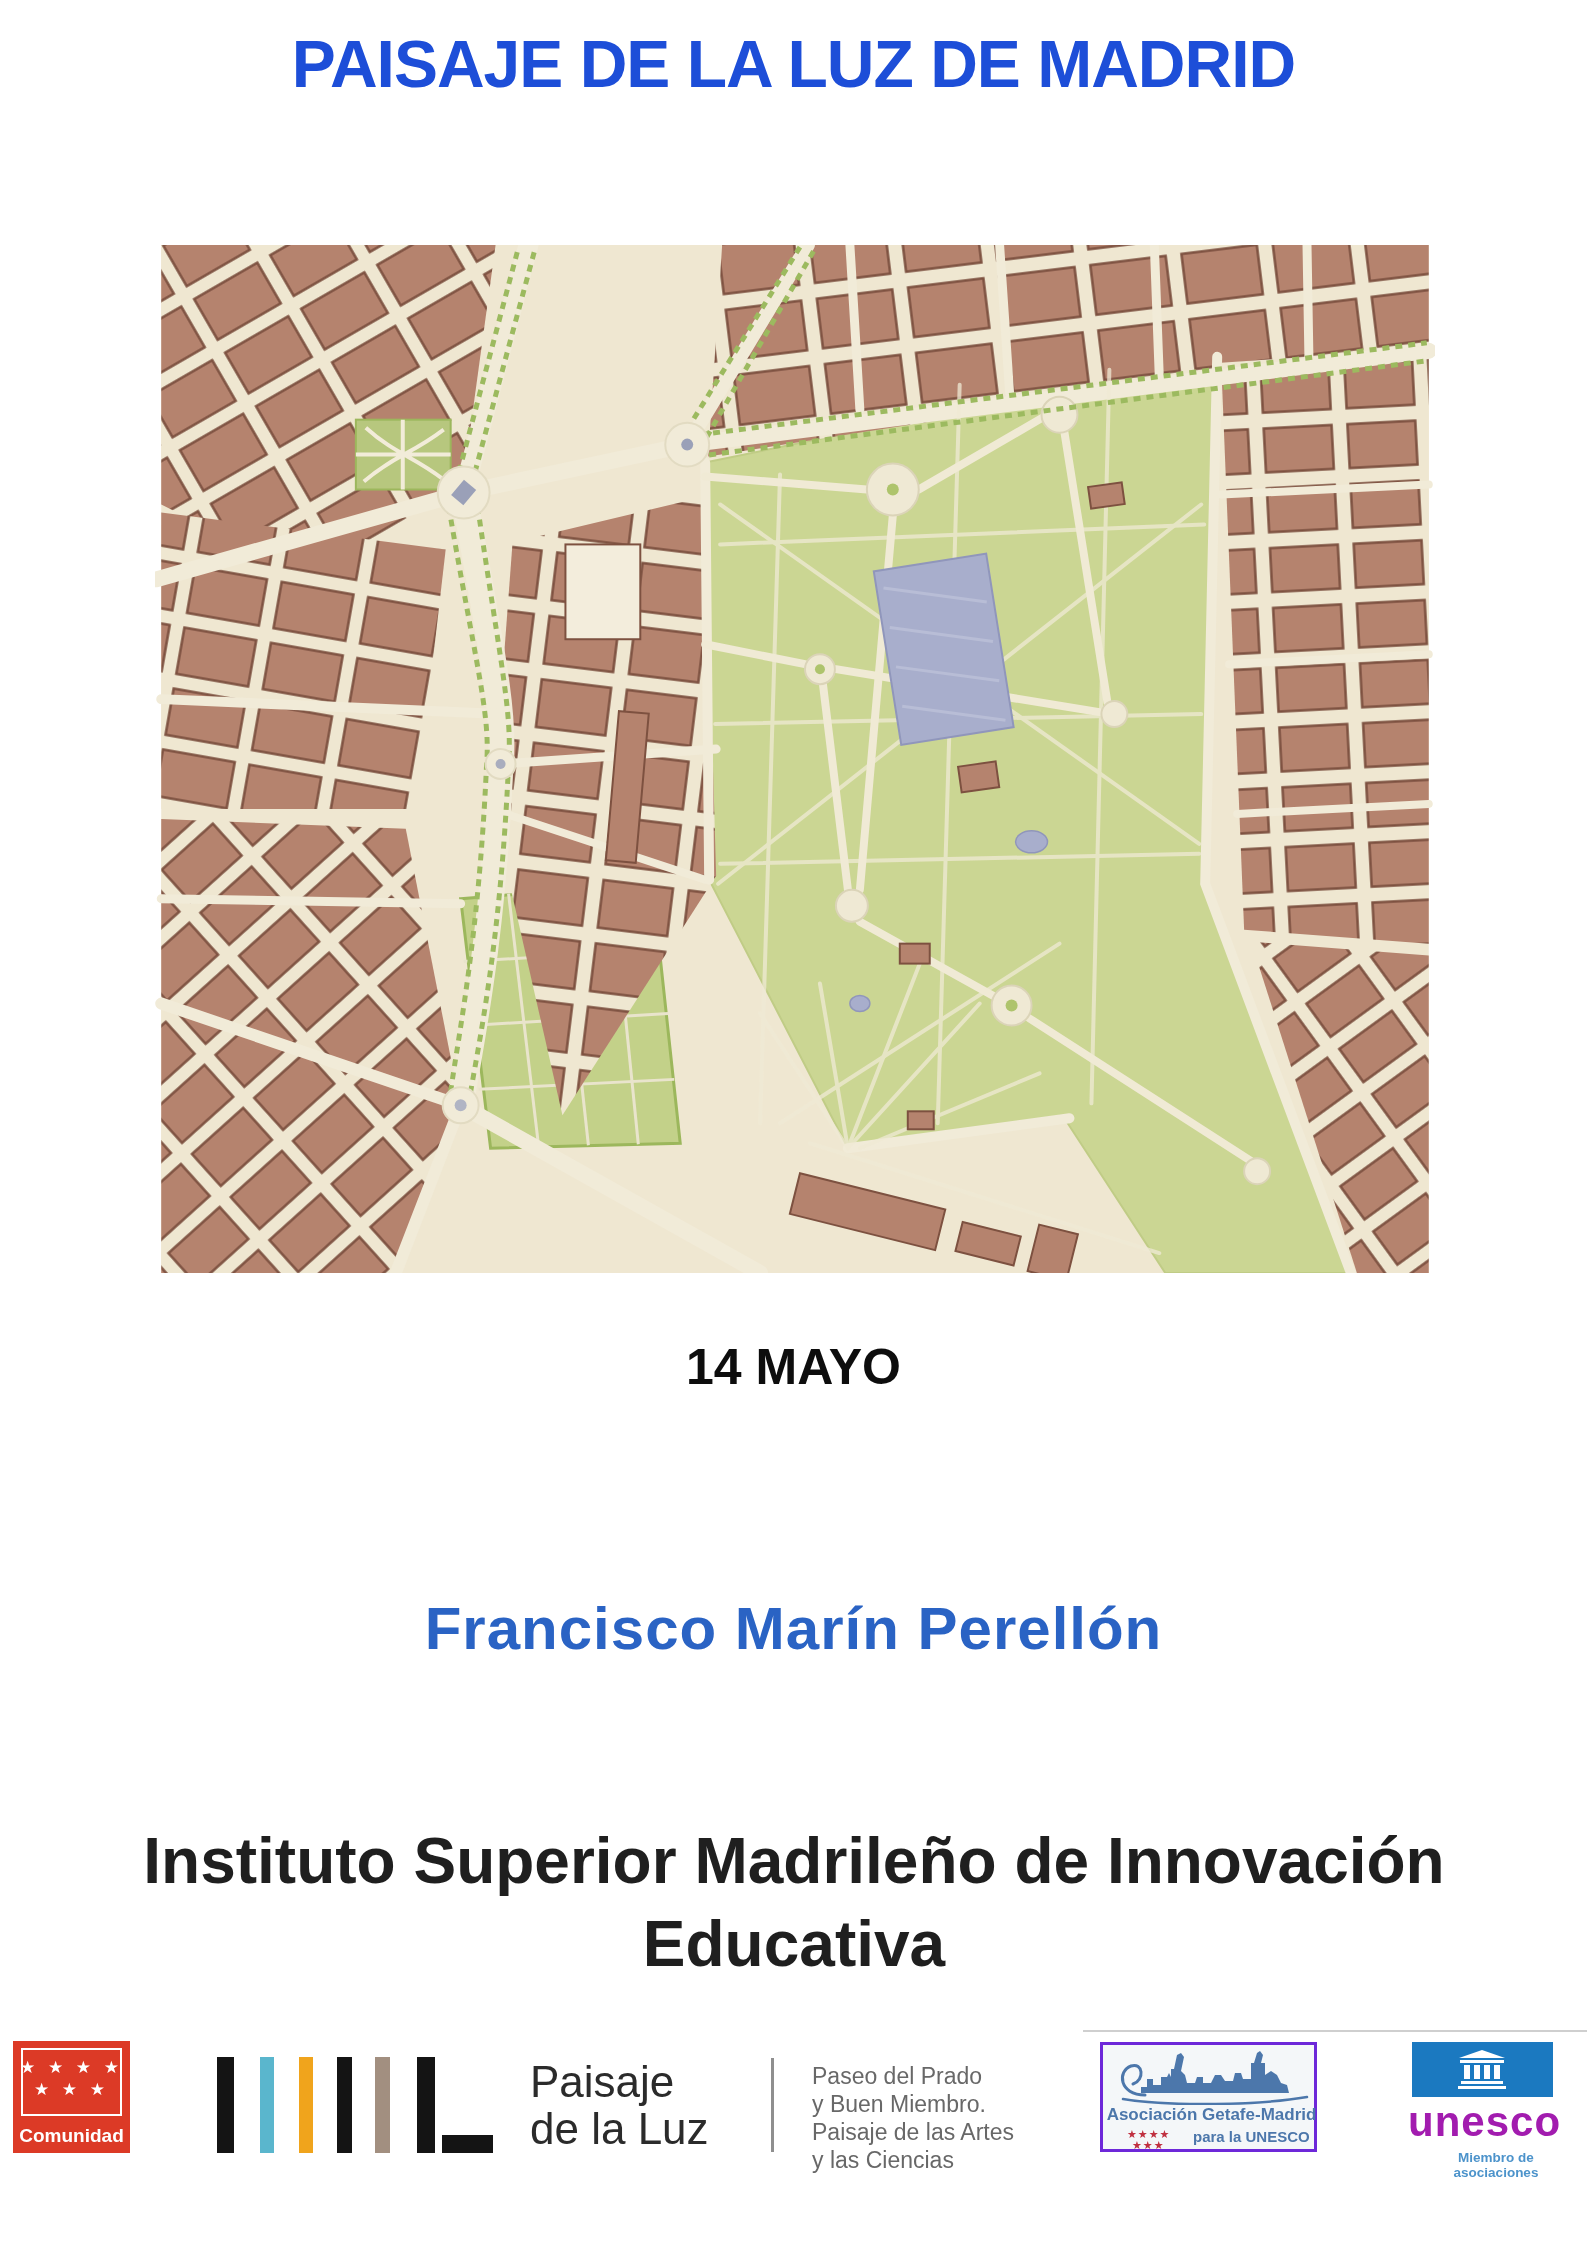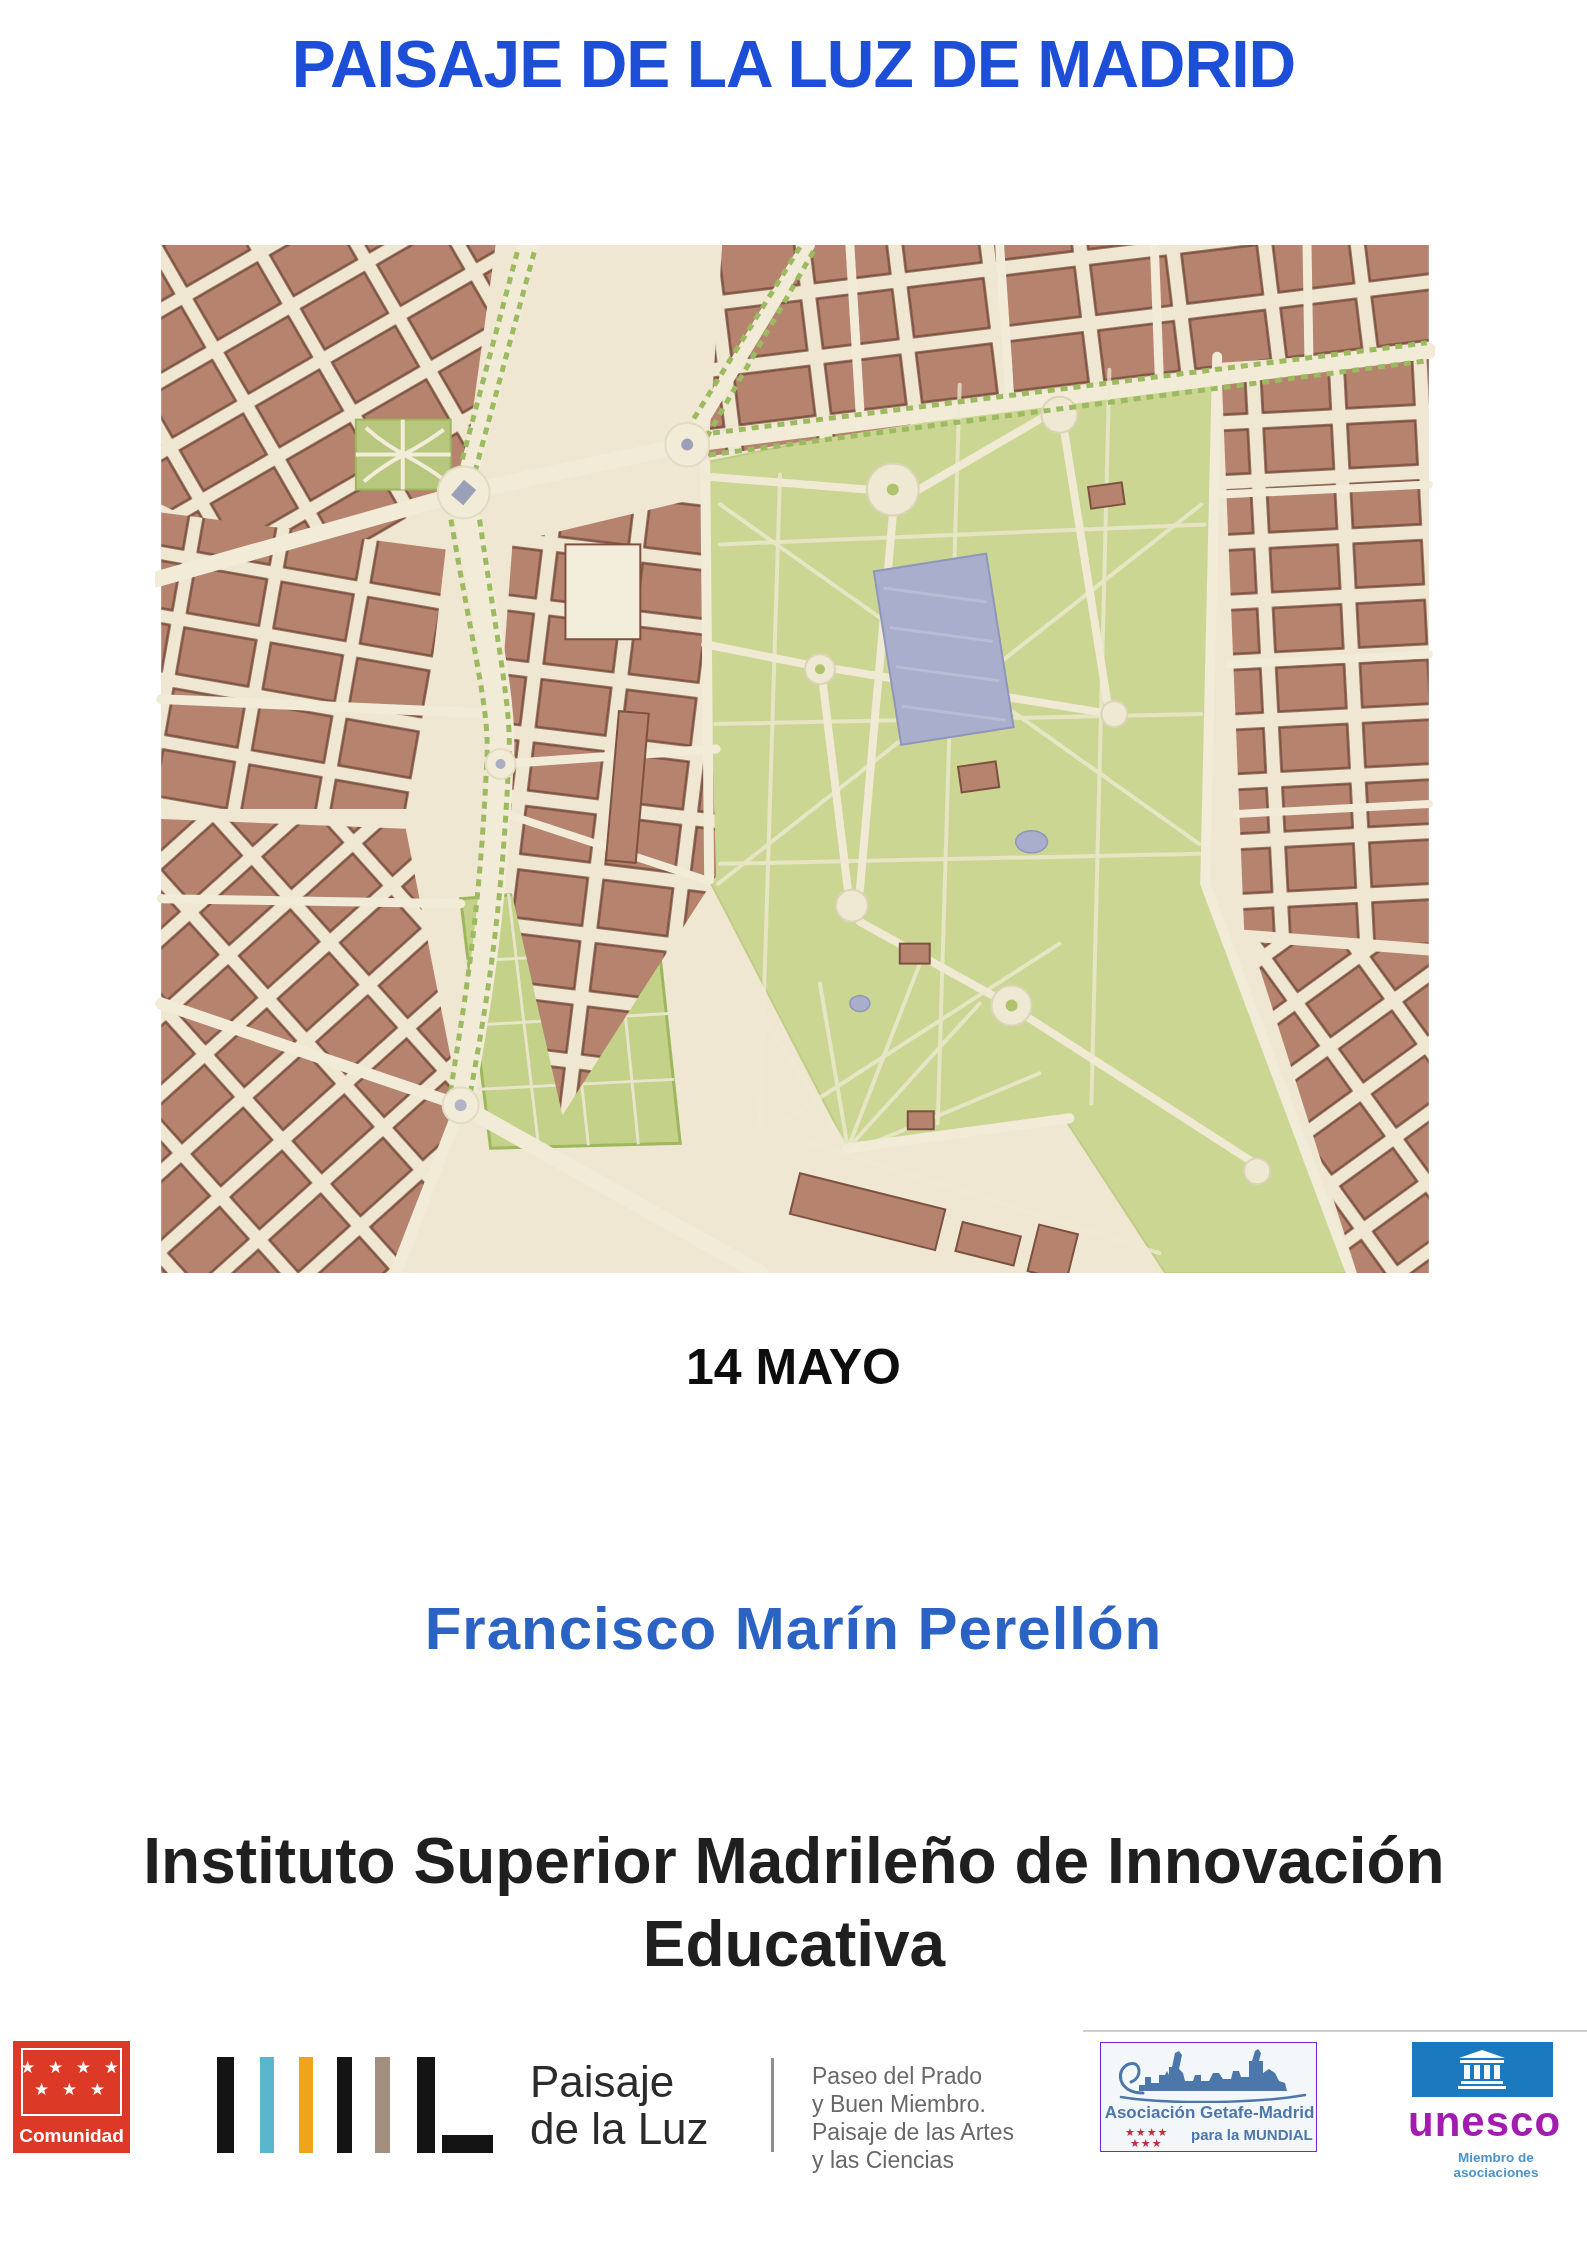--- a/index.html
+++ b/index.html
@@ -32,21 +32,21 @@
              color:#fff;font-size:19px;font-weight:bold;}
 
   .bar{position:absolute;top:2057px;height:96px;}
   .bar-h{position:absolute;top:2135px;height:18px;background:#141414;}
 
   .pdl-text{left:530px;top:2058px;font-size:44px;line-height:47px;color:#2b2b2b;}
   .divider{left:771px;top:2058px;width:3px;height:94px;background:#8f8f8f;}
   .tagline{left:812px;top:2062px;font-size:23px;line-height:28px;color:#686868;}
 
   .aso-box{left:1100px;top:2042px;width:217px;height:110px;background:#F4F7F9;
-           border:1px solid #6d28d9;box-sizing:border-box;}
+           border:3px solid #6d28d9;box-sizing:border-box;}
   .aso-line1{position:absolute;left:0;top:60px;width:217px;text-align:center;
              font-size:17px;font-weight:bold;color:#4C77AB;}
   .aso-line2{position:absolute;left:90px;top:83px;font-size:15px;font-weight:bold;color:#4C77AB;}
   .aso-stars{position:absolute;left:24px;color:#C03040;font-size:11px;letter-spacing:1px;line-height:11px;}
 
   .unesco-box{left:1412px;top:2042px;width:141px;height:55px;background:#1B79C0;}
   .unesco-word{left:1408px;top:2098px;width:150px;text-align:right;
                font-size:42px;font-weight:bold;letter-spacing:1px;color:#a21caf;}
   .unesco-sub{left:1417px;top:2142px;width:158px;text-align:center;
               font-size:13.5px;font-weight:bold;color:#4C93CB;margin-top:8px;}
@@ -273,21 +273,21 @@
     <div>y las Ciencias</div>
   </div>
 
   <div class="abs aso-box">
     <svg width="200" height="56" viewBox="0 0 200 56" style="position:absolute;left:8px;top:4px;">
       <path d="M30 44 L30 38 L36 38 L36 30 L42 30 L42 36 L50 36 L50 28 L56 28 L58 24 L60 28 L60 20 L63 20 L66 6 L70 4 L73 8 L70 22 L74 26 L76 34 L84 34 L86 28 L92 28 L92 34 L100 34 L104 26 L110 26 L114 32 L122 32 L124 24 L130 24 L132 30 L140 30 L140 14 L143 14 L146 4 L149 2 L152 6 L150 14 L154 14 L154 26 L160 22 L166 26 L170 34 L176 36 L178 44 Z" fill="#4C77AB"></path>
       <path d="M34 46 C 8 46 6 22 20 17 C 32 13 34 31 22 35" fill="none" stroke="#4C77AB" stroke-width="3" stroke-linecap="round"></path>
       <path d="M12 50 C 60 58 150 56 196 48" fill="none" stroke="#4C77AB" stroke-width="2.5" stroke-linecap="round"></path>
     </svg>
     <div class="aso-line1">Asociación Getafe-Madrid</div>
-    <div class="aso-line2">para la MUNDIAL</div>
+    <div class="aso-line2">para la UNESCO</div>
     <div class="aso-stars" style="top:84px;">★★★★</div>
     <div class="aso-stars" style="top:95px;left:29px;">★★★</div>
   </div>
 
   <div class="abs unesco-box">
     <svg width="52" height="40" viewBox="0 0 52 40" style="position:absolute;left:44px;top:8px;">
       <polygon points="26,0 49,8 3,8" fill="#ffffff"></polygon>
       <rect x="4" y="10" width="44" height="3" fill="#ffffff"></rect>
       <rect x="8" y="15" width="6" height="14" fill="#ffffff"></rect>
       <rect x="18" y="15" width="6" height="14" fill="#ffffff"></rect>

